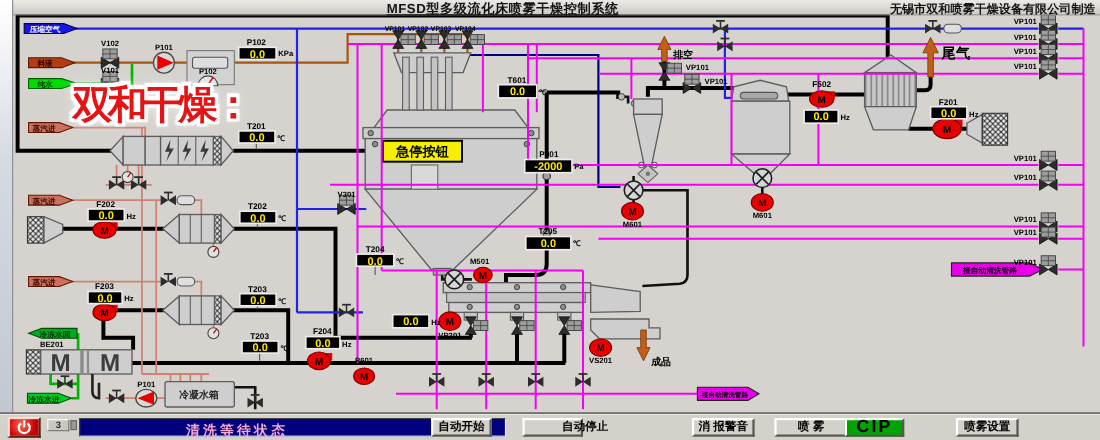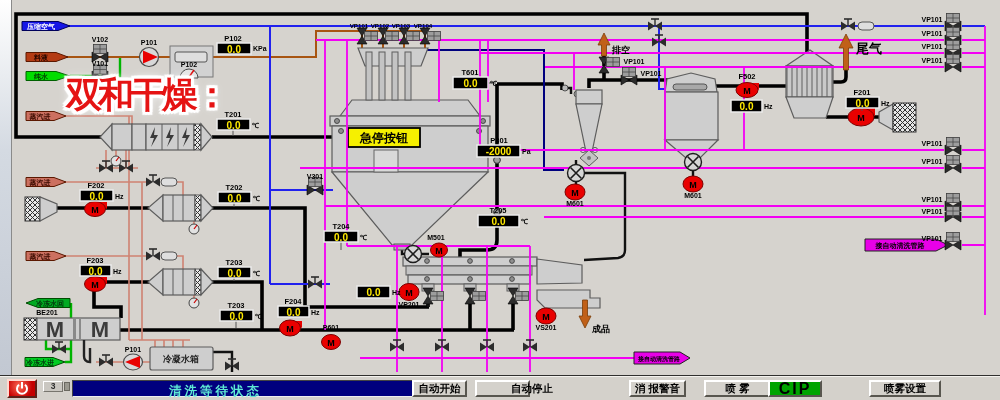--- a/index.html
+++ b/index.html
@@ -58,21 +58,21 @@
   .tbtn-cip{background:#00a400;font-size:16px;letter-spacing:2px;}
   .powerbtn{position:absolute;left:7px;top:3px;width:30px;height:19px;
             border:2px solid;border-color:#ffd9d0 #5c2018 #5c2018 #ffd9d0;
             background:radial-gradient(circle at 40% 35%,#ff6a55,#c40000 70%);cursor:pointer;}
   .counter{position:absolute;left:43px;top:5px;width:20px;height:11px;background:#cac7c1;
            border:1px solid #77756e;border-top-color:#fff;border-left-color:#fff;
            font-size:8.5px;font-weight:bold;color:#2c2c2c;text-align:center;line-height:9px;}
   .counter2{position:absolute;left:64px;top:6px;width:6px;height:9px;background:#9a988f;border:1px solid #6a6860;}
   .statusbar{position:absolute;left:72px;top:4px;width:388px;height:17px;background:#00007e;
              border:1px solid #444;border-bottom-color:#eee;border-right-color:#eee;}
-  .statustxt{position:absolute;left:96px;top:2px;font-size:12.5px;font-weight:bold;color:#5eead4;
+  .statustxt{position:absolute;left:96px;top:2px;font-size:12.5px;font-weight:bold;color:#f9a8d4;
              letter-spacing:3px;white-space:nowrap;}
 </style>
 </head>
 <body>
 
 <div class="screen">
 
   <div class="diagram">
   <svg width="1000" height="400" viewBox="0 0 1000 400">
     <defs>
@@ -659,38 +659,42 @@
     <g>
       <line class="stub" x1="862" y1="108" x2="862" y2="111"></line>
       <text class="dlabel" x="862" y="95">F201</text>
       <rect class="dbox" x="846" y="97" width="33" height="11"></rect>
       <text class="dval" x="862.5" y="106.5">0.0</text>
       <text class="dunit" x="881" y="106">Hz</text>
     </g>
   </svg>
   </div>
 
+  <div class="titlebar">
+    <div class="title">MFSD型多级流化床喷雾干燥控制系统</div>
+    <div class="company">无锡市双和喷雾干燥设备有限公司制造</div>
+  </div>
   <div class="leftstrip"></div>
 
   <div class="wm wm-red">双和干燥：</div>
 
   <div class="toolbar">
     <div class="powerbtn">
       <svg width="26" height="15" viewBox="0 0 26 15">
         <path d="M10,3.8 A5,5 0 1 0 16,3.8" fill="none" stroke="#fff" stroke-width="2"></path>
         <line x1="13" y1="1" x2="13" y2="7.5" stroke="#fff" stroke-width="2"></line>
       </svg>
     </div>
     <div class="counter">3</div>
     <div class="counter2"></div>
     <div class="statusbar">
       <span class="statustxt">清洗等待状态</span>
     </div>
-    <div class="tbtn" style="left:412px;width:55px;">自动开始</div>
+    <div class="tbtn" style="left:392px;width:55px;">自动开始</div>
     <div class="tbtn" style="left:475px;width:55px;padding-left:34px;">自动停止</div>
     <div class="tbtn" style="left:629px;width:57px;">消 报警音</div>
     <div class="tbtn" style="left:704px;width:67px;">喷 雾</div>
     <div class="tbtn tbtn-cip" style="left:768px;width:54px;">CIP</div>
-    <div class="tbtn" style="left:869px;width:72px;">喷雾设置</div>
+    <div class="tbtn" style="left:869px;width:57px;">喷雾设置</div>
     <div class="tbtn" style="left:932px;width:58px;margin-top:34px;">清洗设置</div>
   </div>
 
 </div>
 
 </body></html>

